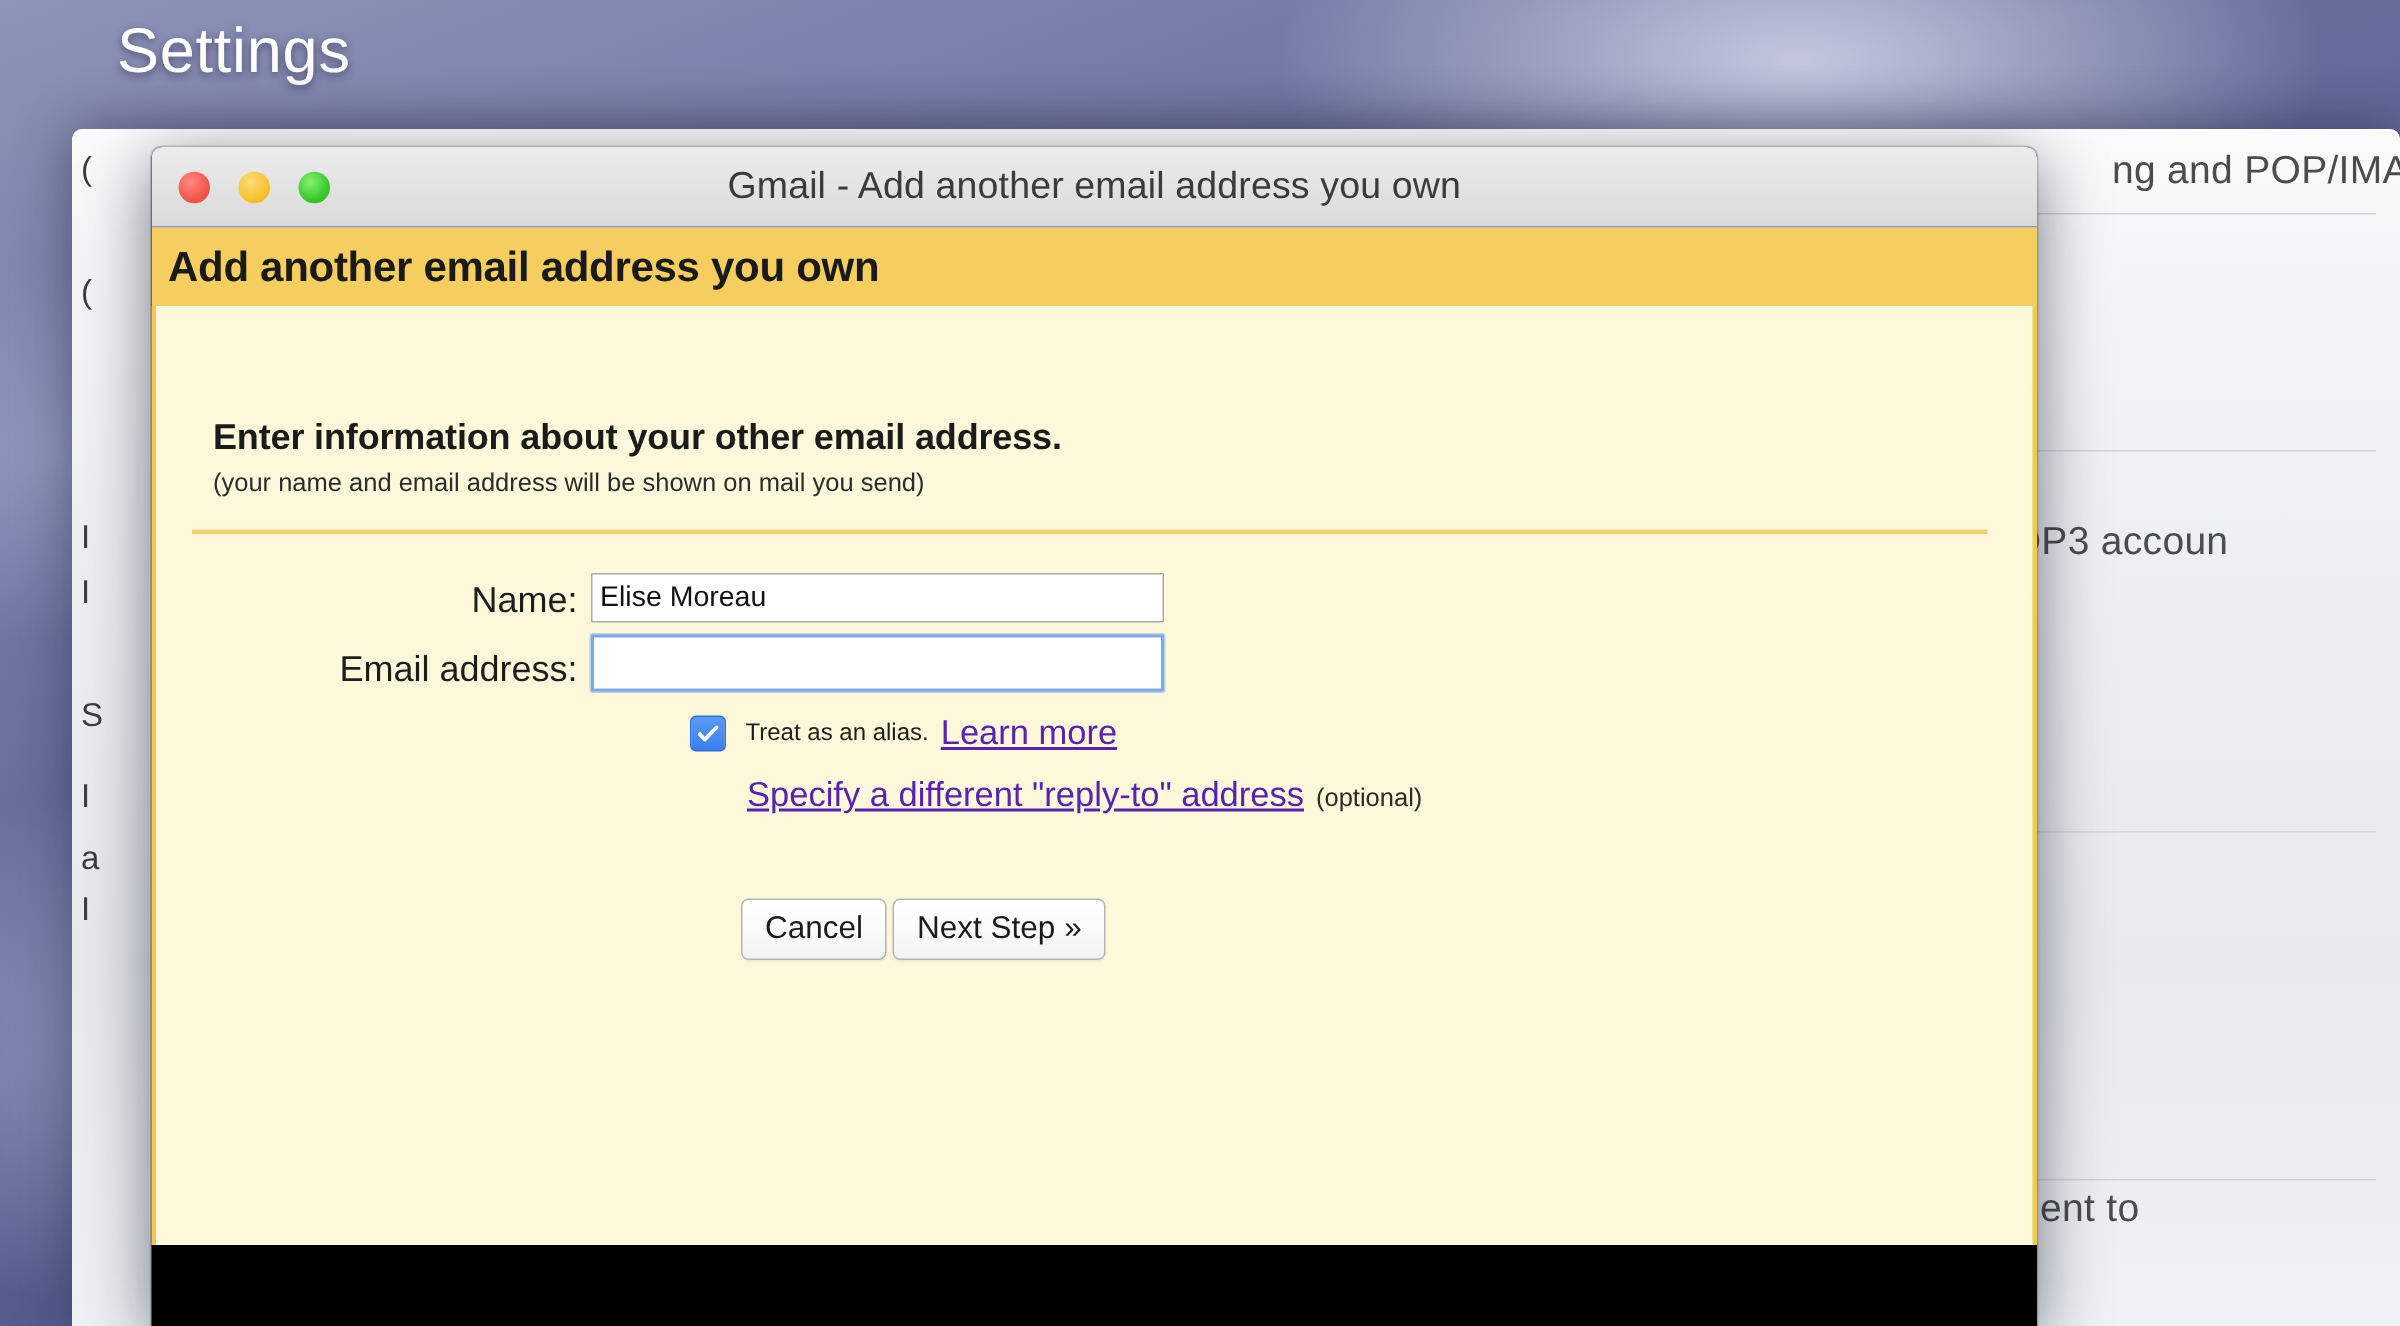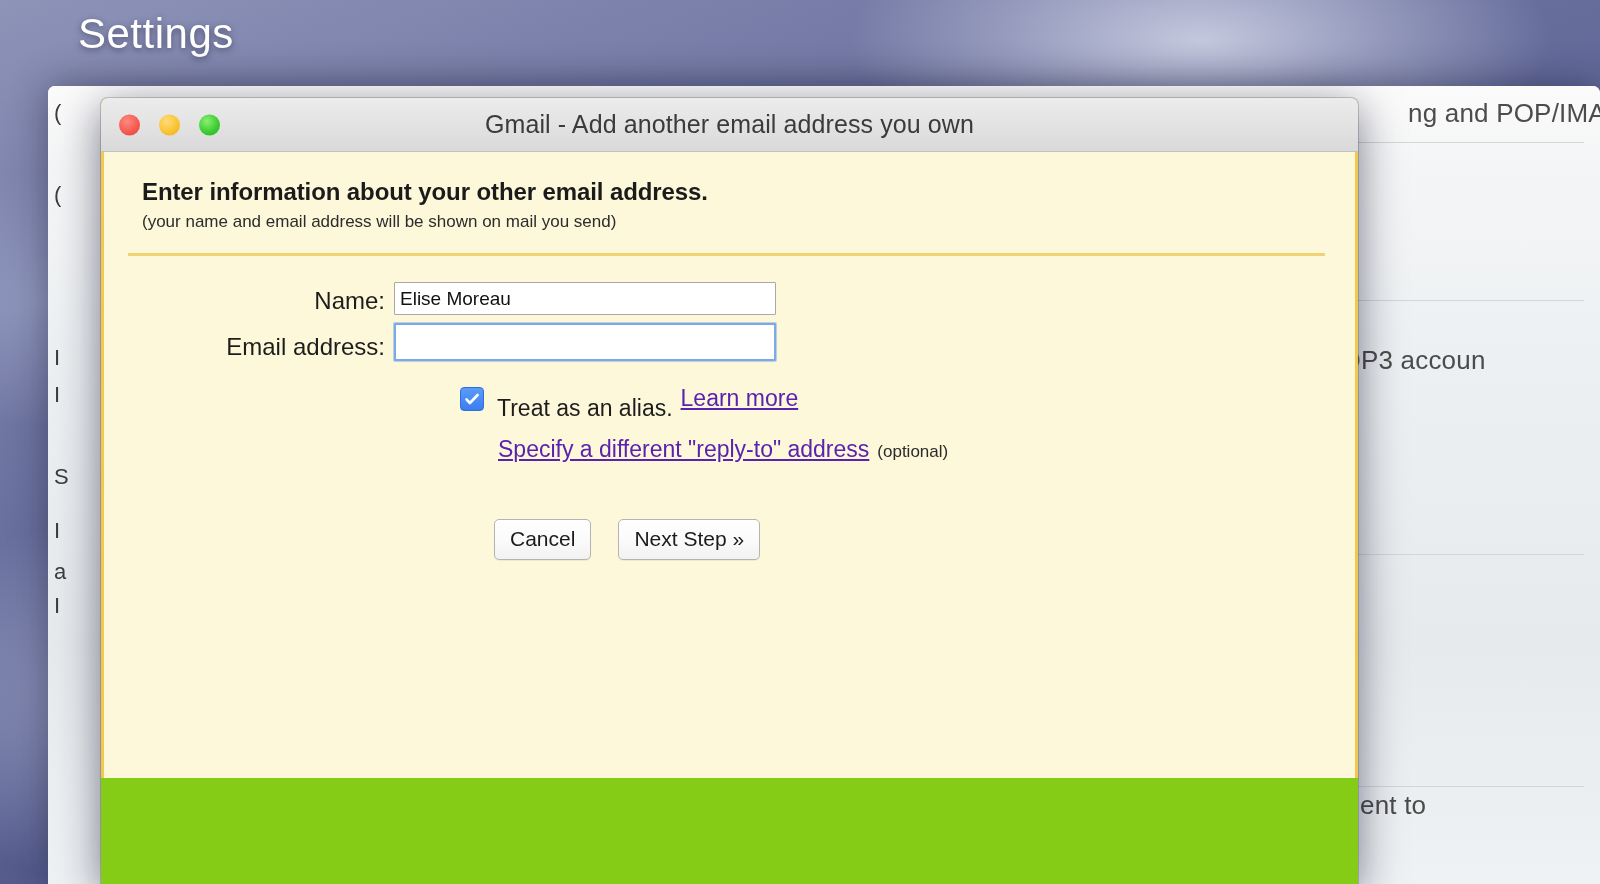--- a/index.html
+++ b/index.html
@@ -70,21 +70,21 @@
   #popup {
     position: absolute;
     left: 101px;
     top: 98px;
     width: 1257px;
     height: 786px;
     border-radius: 7px 7px 0 0;
     box-shadow: 0 10px 44px rgba(15,15,40,0.55), 0 0 0 1px rgba(120,120,130,0.35);
     overflow: hidden;
     z-index: 6;
-    background: #84cc16;
+    background: #000000;
   }
 
   
   #titlebar {
     position: relative;
     height: 54px;
     background: linear-gradient(to bottom, #ececec 0%, #e2e2e2 55%, #d9d9d9 100%);
     border-bottom: 1px solid #c2c2c2;
     display: flex;
     align-items: center;
@@ -154,20 +154,21 @@
     border-left: 3px solid #f2c94c;
     border-right: 3px solid #f2c94c;
     padding: 26px 0 0 0;
   }
   #section-title {
     margin-left: 38px;
     font-size: 24px;
     font-weight: bold;
     color: #1b1b1b;
     letter-spacing: -0.1px;
+    margin-top: 48px;
   }
   #section-sub {
     margin-left: 38px;
     margin-top: 6px;
     font-size: 17px;
     color: #2c2c2c;
   }
   #divider {
     margin: 21px 30px 0 24px;
     height: 3px;
@@ -220,21 +221,21 @@
     background: linear-gradient(to bottom, #5b9bf8, #3b7df3);
     border: 1px solid #2f6fd8;
     display: flex;
     align-items: center;
     justify-content: center;
     flex: none;
     margin-right: 13px;
     cursor: pointer;
   }
   #alias-checkbox svg { width: 16px; height: 16px; }
-  .opt-text { font-size: 23px; color: #1d1d1d; margin-top: 20px; }
+  .opt-text { font-size: 16px; color: #1d1d1d; }
   a.link {
     color: #5a22b0;
     text-decoration: underline;
     font-size: 23px;
     cursor: pointer;
   }
   #replyto-row {
     margin-left: 394px;
     margin-top: 14px;
     display: flex;
@@ -243,21 +244,21 @@
   #replyto-note {
     font-size: 17px;
     color: #2b2b2b;
     margin-left: 8px;
   }
 
   #buttons {
     margin-left: 390px;
     margin-top: 56px;
     display: flex;
-    gap: 27px;
+    gap: 4px;
   }
   .btn {
     font-family: "Liberation Sans", sans-serif;
     font-size: 21px;
     color: #1b1b1b;
     background: linear-gradient(to bottom, #ffffff 0%, #fbfbfb 48%, #f2f2f2 100%);
     border: 1px solid #b4b4b4;
     border-radius: 5px;
     padding: 7px 15px 8px;
     cursor: pointer;
@@ -307,20 +308,23 @@
   <div id="titlebar">
     <div id="traffic">
       <span class="light red"></span>
       <span class="light amber"></span>
       <span class="light green"></span>
     </div>
     <div id="window-title">Gmail - Add another email address you own</div>
   </div>
 
 
+  <div id="dialog-head">
+    <div id="dialog-head-title">Add another email address you own</div>
+  </div>
 
   <div id="dialog-body">
     <div id="section-title">Enter information about your other email address.</div>
     <div id="section-sub">(your name and email address will be shown on mail you send)</div>
     <div id="divider"></div>
 
     <div id="form">
 
       <div class="field-row">
         <div class="field-label">Name:</div>

